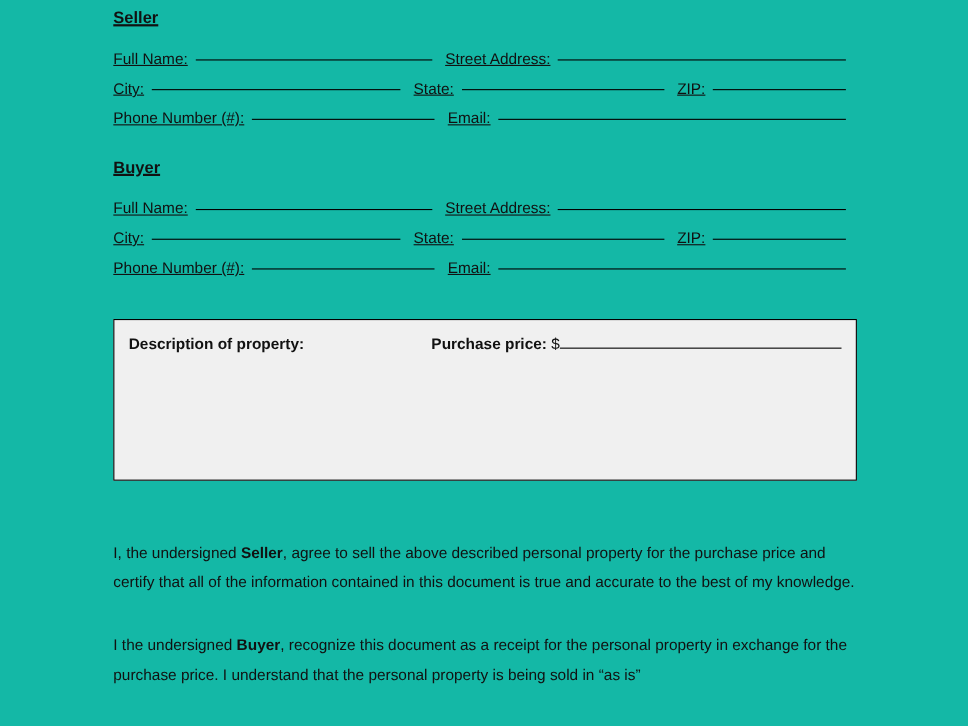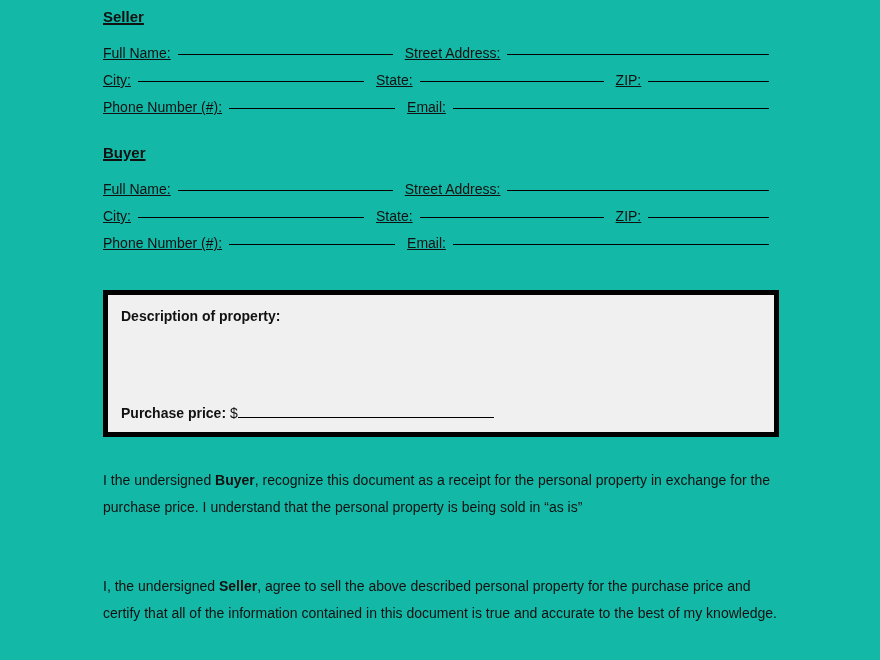--- a/index.html
+++ b/index.html
@@ -51,24 +51,24 @@
   .w215 { width: 215px; }
   .w226 { width: 226px; }
   .w184 { width: 184px; }
   .w166 { width: 166px; }
   .w256 { width: 256px; margin-left: 0; }
   .grow { flex: 1 1 auto; }
   .prop-box {
     margin-top: 38px;
     width: 676px; height: 147px;
     background: #f0f0f0;
-    border: 5px solid #000000;
+    border: 1px solid #000000;
     padding: 12px 13px 10px 13px;
     display: flex;
-    flex-direction: column;
+    flex-direction: row;
     justify-content: space-between;
   }
   .prop-box .desc-label {
     font-weight: bold;
     line-height: 18px;
   }
   .desc-area { flex: 1 1 auto; }
   .price-row {
     display: flex;
     align-items: baseline;
@@ -143,22 +143,22 @@
     <div class="prop-box">
       <div class="desc-label">Description of property:</div>
       <div class="desc-area"></div>
       <div class="price-row">
         <span class="price-label">Purchase price:</span>
         <span class="dollar">$</span>
         <span class="bline w256"></span>
       </div>
     </div>
 
+    <div class="para first">
+      <span>I, the undersigned </span><span class="b">Seller</span><span>, agree to sell the above described personal property for the purchase price and certify that all of the information contained in this document is true and accurate to the best of my knowledge.</span>
+    </div>
+
     <div class="para second">
       <span>I the undersigned </span><span class="b">Buyer</span><span>, recognize this document as a receipt for the personal property in exchange for the purchase price. I understand that the personal property is being sold in “as is”</span>
-    </div>
-
-    <div class="para first">
-      <span>I, the undersigned </span><span class="b">Seller</span><span>, agree to sell the above described personal property for the purchase price and certify that all of the information contained in this document is true and accurate to the best of my knowledge.</span>
     </div>
 
   </div>
 </div>
 
 </body></html>

